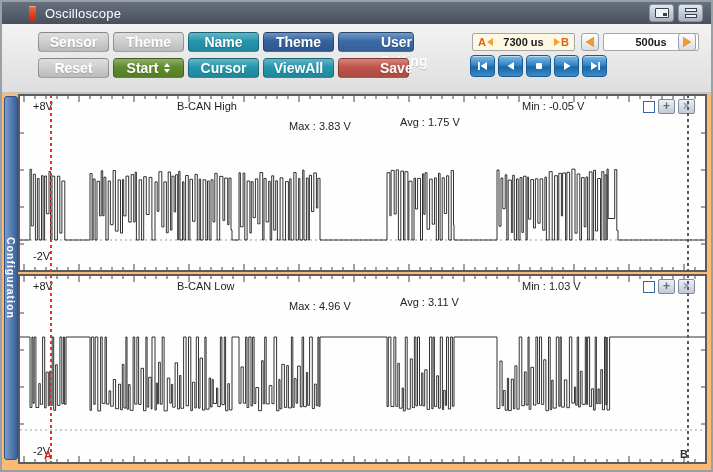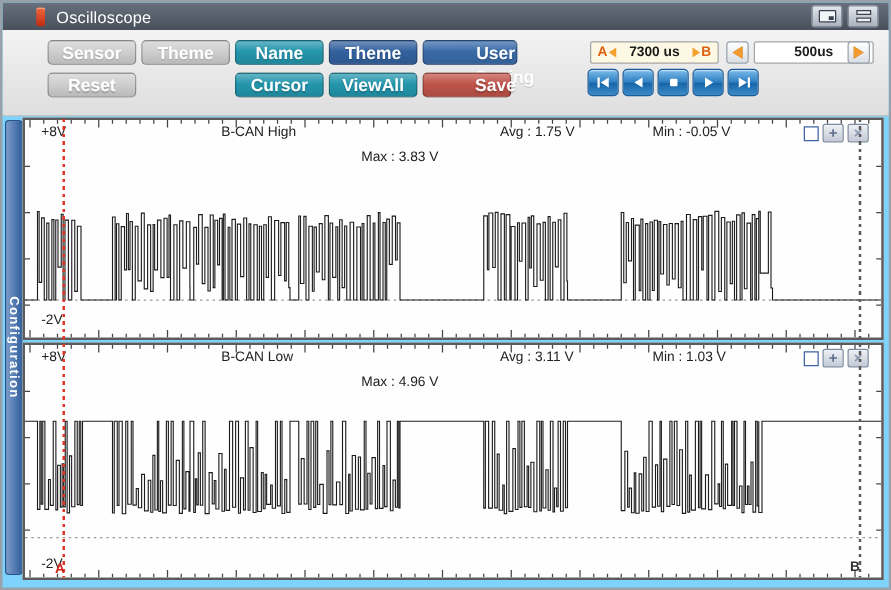--- a/index.html
+++ b/index.html
@@ -4,21 +4,21 @@
 <style>
   :root{
     --titlebar-top:#67707c; --titlebar-bot:#47505b;
     --accent-teal:#2496ad; --accent-blue:#33619e; --accent-blue2:#3a6ba8;
     --accent-green:#5f8c2c; --accent-red:#bf5349; --btn-gray:#cfcfcf;
     --cursor-a:#e23327; --cursor-b:#5a5a5a;
     --sidebar-blue-l:#7b9cc9; --sidebar-blue-r:#35619f;
     --wave:#1c1c1c; --panel-border:#5c5c5c;
   }
   html,body{margin:0;padding:0;background:#fff;}
-  .win{position:relative;width:713px;height:472px;background:#7dd3fc;
+  .win{position:relative;width:713px;height:472px;background:#fdba74;
        border:2px solid #98a0a8;box-sizing:border-box;overflow:hidden;
        font-family:"Liberation Sans",sans-serif;}
   
   .titlebar{position:absolute;left:0;top:0;right:0;height:22px;
       background:linear-gradient(var(--titlebar-top),var(--titlebar-bot));
       display:flex;align-items:center;}
   .appicon{width:7px;height:15px;margin-left:27px;border-radius:2px;
       background:linear-gradient(#f2683c,#c02a12);
       box-shadow:inset 0 1px 0 rgba(255,255,255,.45);}
   .apptitle{color:#fff;font-size:13px;margin-left:9px;letter-spacing:.2px;}
@@ -71,21 +71,21 @@
       border:1px solid #2a5188;border-radius:3px;box-sizing:border-box;
       display:flex;align-items:center;justify-content:center;}
   .side-tab span{writing-mode:vertical-rl;color:#fff;font-size:10.5px;font-weight:bold;letter-spacing:1px;}
   
   .panel{position:absolute;left:16px;width:689px;background:#fefefe;
       border:2px solid var(--panel-border);box-sizing:border-box;}
   #panel1{top:92px;height:178px;} #panel2{top:272px;height:190px;}
   .panel svg.wave{position:absolute;left:0;top:0;}
   .ph{position:absolute;font-size:11px;color:#222;white-space:nowrap;}
   .l-scale{left:13px;top:4px;} .l-name{left:157px;top:4px;} .l-max{left:269px;top:0;margin-top:24px;}
-  .l-avg{left:380px;top:4px;} .l-min{left:502px;top:4px;}
+  .l-avg{left:380px;top:20px;} .l-min{left:502px;top:4px;}
   #panel1 .l-bot{left:13px;top:154px;} #panel2 .l-bot{left:13px;top:169px;}
   .chan-ctrls{position:absolute;right:10px;top:3px;display:flex;gap:3px;align-items:center;}
   .chk{width:12px;height:12px;border:1px solid #3f62a0;background:#fff;box-sizing:border-box;}
   .mini{width:17px;height:15px;border:1px solid #7e8a9e;border-radius:2px;box-sizing:border-box;
       background:linear-gradient(#eef1f5,#c3cad6);color:#5d6d8c;font-weight:bold;
       text-align:center;line-height:13px;font-size:12px;}
   .mini.x{color:#8d99ad;}
   
   .cursor{position:absolute;top:93px;height:367px;width:2px;z-index:5;}
   .cursor-a{left:48px;background:repeating-linear-gradient(180deg,var(--cursor-a) 0 3px,transparent 3px 6px);}
@@ -116,20 +116,27 @@
   </div>
 
   <div class="toolbar">
     <div class="btn row1 b1 c-gray">Sensor</div>
     <div class="btn row1 b2 c-gray">Theme</div>
     <div class="btn row1 b3 c-teal">Name</div>
     <div class="btn row1 b4 c-blue">Theme</div>
     <div class="btn row1 b5 c-blue2">User Setting</div>
 
     <div class="btn row2 b1 c-gray">Reset</div>
+    <div class="btn row2 b2 c-green">
+      <span>Start</span>
+      <span class="spin">
+          <i class="u"></i>
+          <i class="d"></i>
+        </span>
+    </div>
     <div class="btn row2 b3 c-teal">Cursor</div>
     <div class="btn row2 b4 c-teal">ViewAll</div>
     <div class="btn row2 b5 c-red" style="width:71px;">Save</div>
 
     <div class="fld fld-ab">
       <span class="ab-letter" style="margin-left:5px;">A</span>
       <span class="tri-l" style="margin-left:1px;"></span>
       <span class="ab-val">7300 us</span>
       <span class="tri-r"></span>
       <span class="ab-letter" style="margin:0 5px 0 1px;">B</span>

